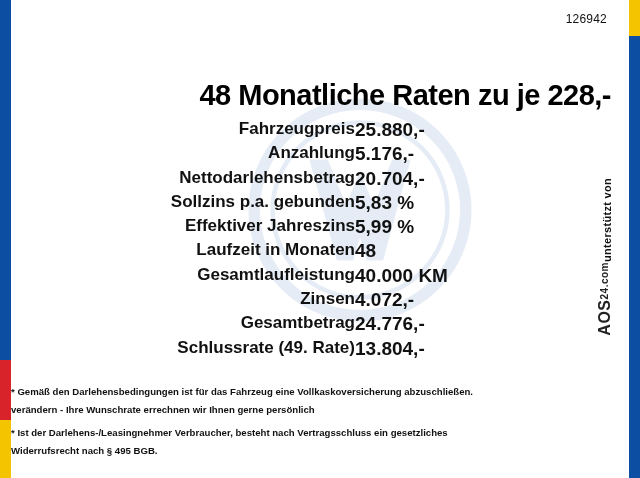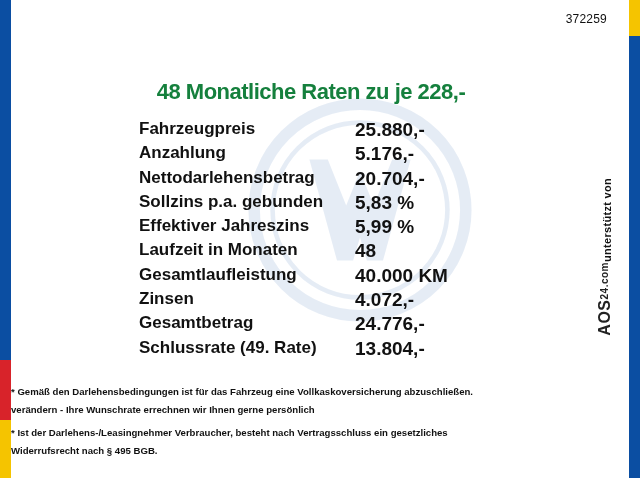--- a/index.html
+++ b/index.html
@@ -83,37 +83,38 @@
     font-size: 21.5px;
     font-weight: bold;
     color: #111;
     letter-spacing: -0.2px;
   }
   .subheadline {
     position: absolute;
     left: 0;
     top: 79px;
     width: 600px;
-    text-align: center;
-    font-size: 22px;
-    font-weight: bold;
-    color: #15803d;
+    text-align: right;
+    font-size: 29px;
+    font-weight: bold;
+    color: #000000;
     letter-spacing: -0.5px;
   }
 
   .table {
     position: absolute;
     left: 128px;
     top: 119px;
     width: 360px;
   }
   .row {
     display: flex;
     height: 24.3px;
     align-items: flex-start;
+    text-align: right;
   }
   .row .label {
     width: 216px;
     font-size: 17px;
     font-weight: bold;
     color: #111;
   }
   .row .value {
     font-size: 19px;
     font-weight: bold;
@@ -193,21 +194,21 @@
   </div>
 
   <svg class="watermark" viewBox="0 0 100 100">
     <circle cx="50" cy="50" r="46" fill="none" stroke="#0b4ea2" stroke-width="5"></circle>
     <circle cx="50" cy="50" r="38" fill="none" stroke="#0b4ea2" stroke-width="2"></circle>
     <path d="M28 28 L36 28 L44 48 L50 33 L56 48 L64 28 L72 28 L60 72 L53 72 L50 62 L47 72 L40 72 Z" fill="#0b4ea2"></path>
   </svg>
 
   <div class="content">
 
-    <div class="id-number">372259</div>
+    <div class="id-number">126942</div>
 
     <div class="subheadline">48 Monatliche Raten zu je 228,-</div>
 
     <div class="table">
       <div class="row">
         <div class="label">Fahrzeugpreis</div>
         <div class="value">25.880,-</div>
       </div>
       <div class="row">
         <div class="label">Anzahlung</div>

